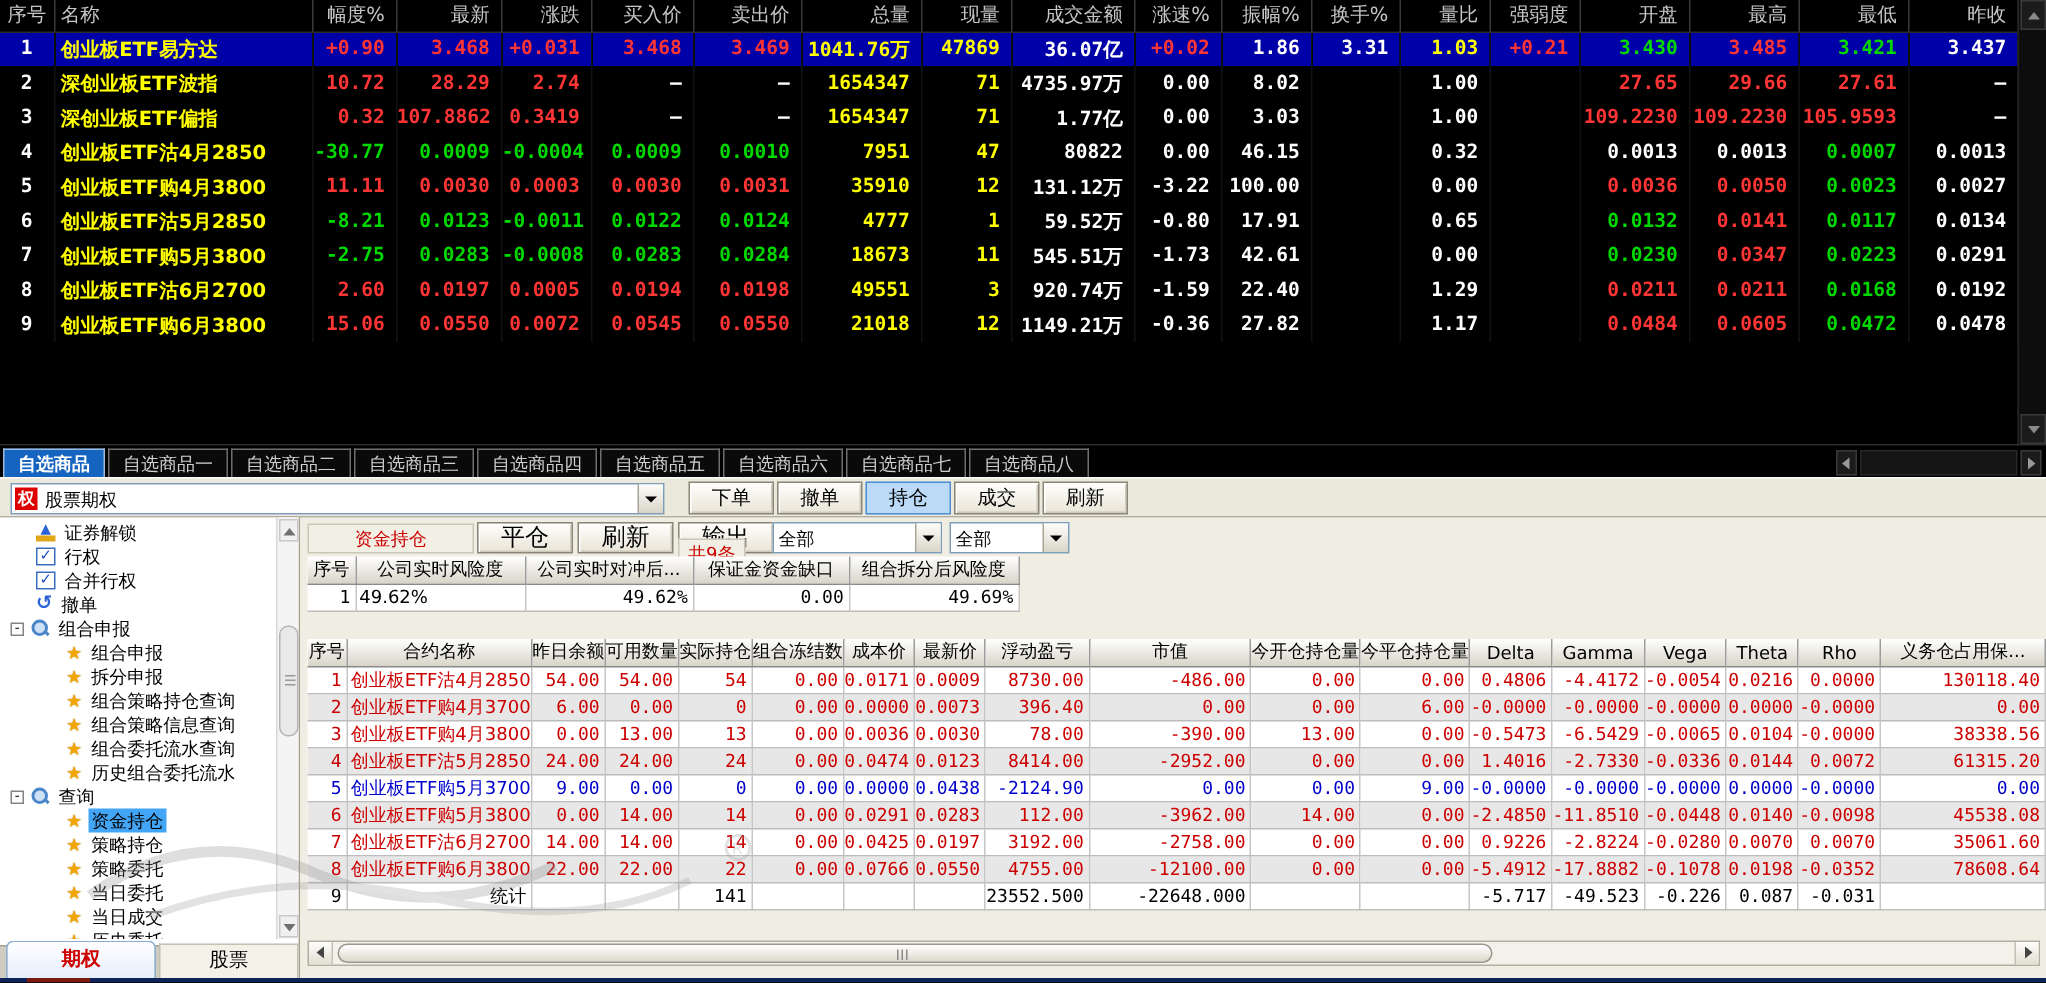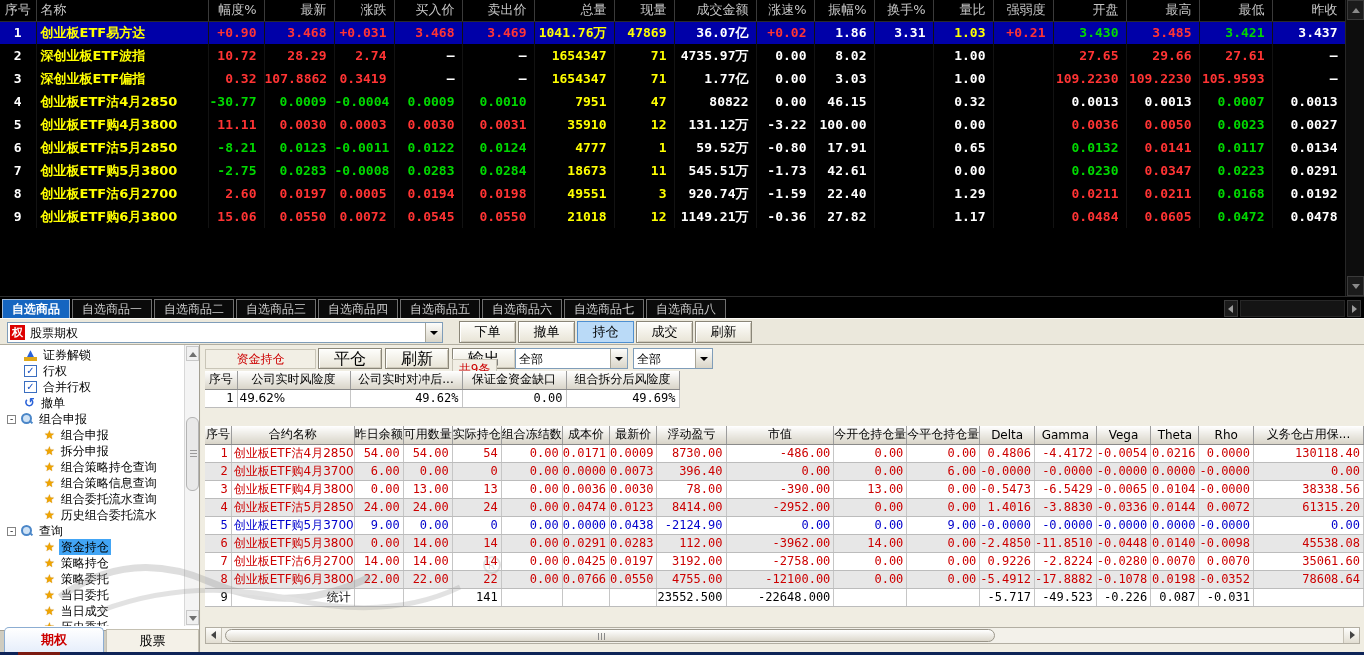--- a/index.html
+++ b/index.html
@@ -678,21 +678,21 @@
             <td class="p-red">24.00</td>
             <td class="p-red">24</td>
             <td class="p-red">0.00</td>
             <td class="p-red">0.0474</td>
             <td class="p-red">0.0123</td>
             <td class="p-red">8414.00</td>
             <td class="p-red">-2952.00</td>
             <td class="p-red">0.00</td>
             <td class="p-red">0.00</td>
             <td class="p-red">1.4016</td>
-            <td class="p-red">-3.8830</td>
+            <td class="p-red">-2.7330</td>
             <td class="p-red">-0.0336</td>
             <td class="p-red">0.0144</td>
             <td class="p-red">0.0072</td>
             <td class="p-red">61315.20</td>
           </tr>
           <tr>
             <td class="p-blue">5</td>
             <td class="p-blue al-l">创业板ETF购5月3700</td>
             <td class="p-blue">9.00</td>
             <td class="p-blue">0.00</td>

